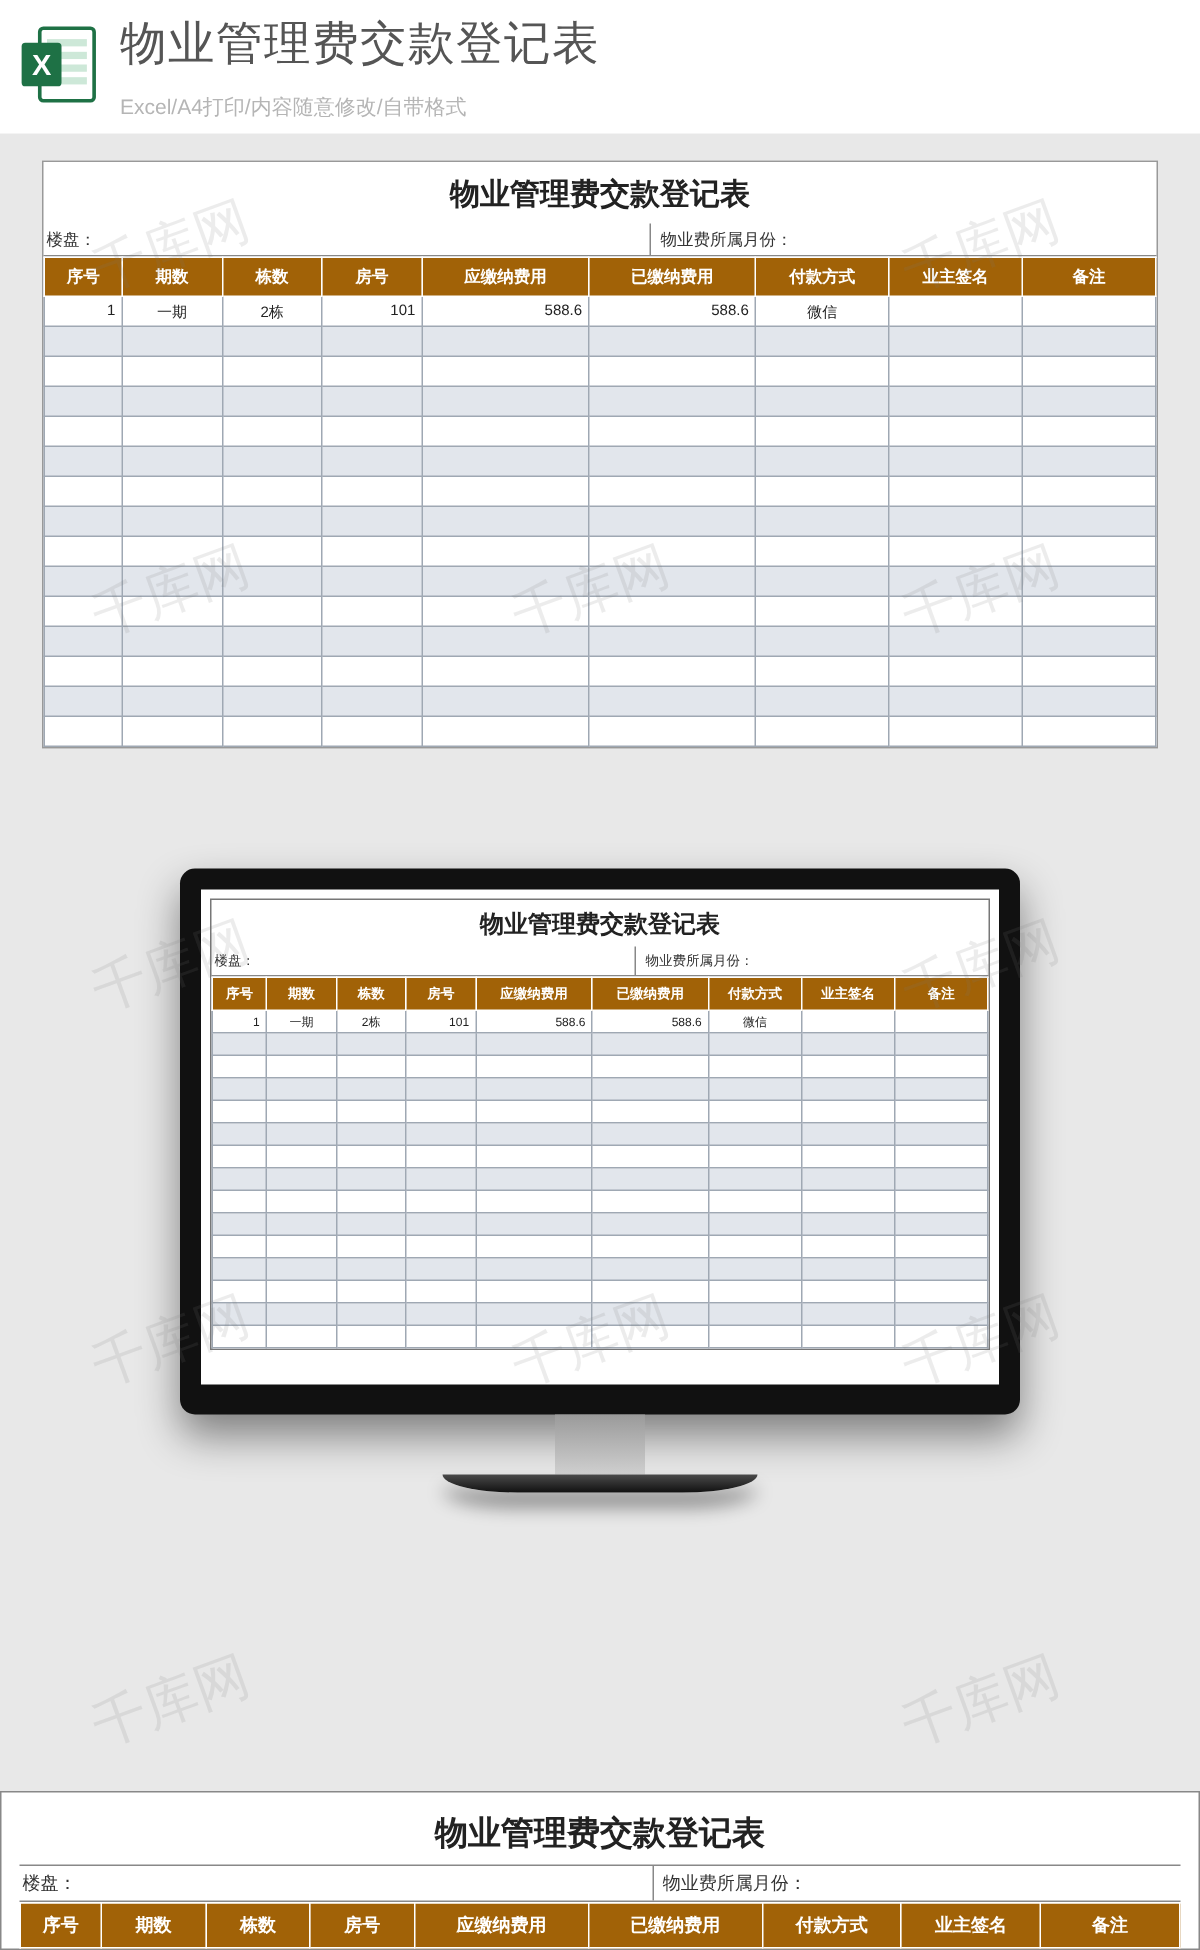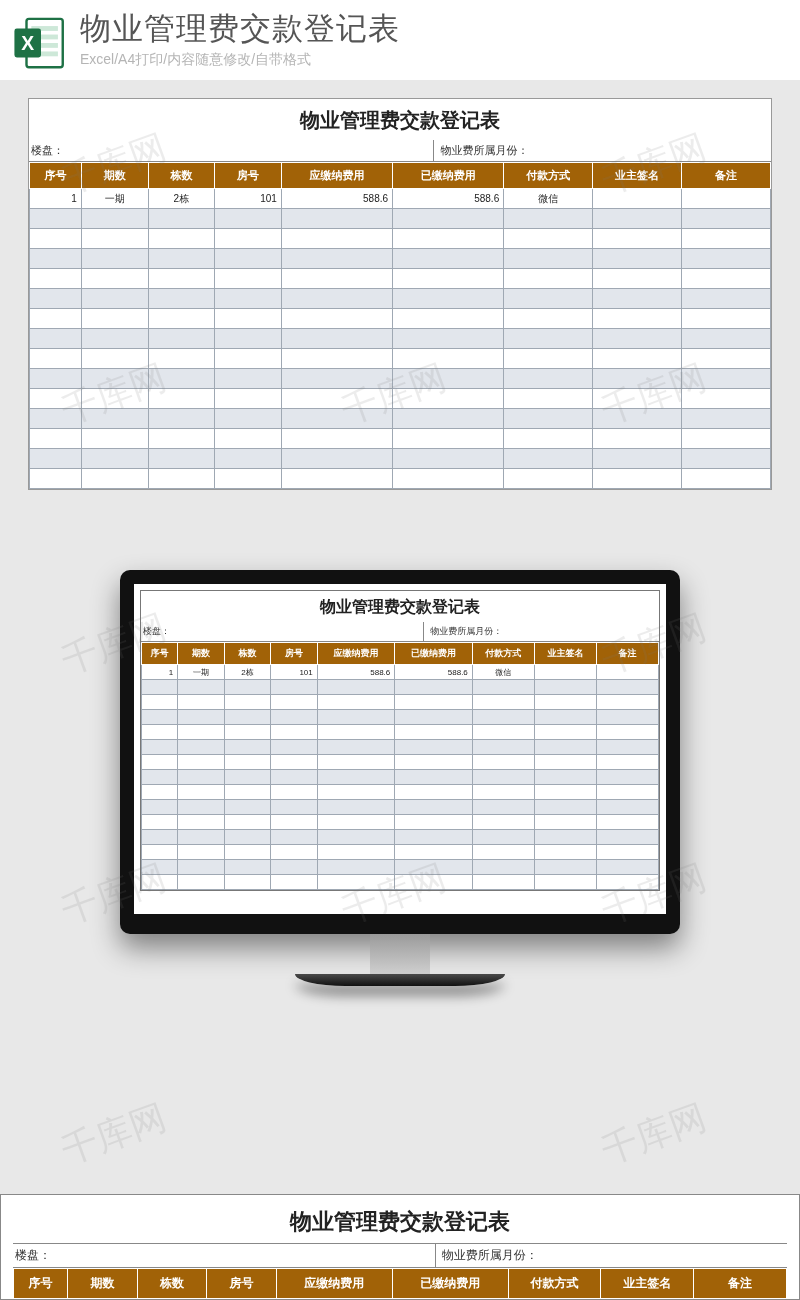--- a/index.html
+++ b/index.html
@@ -31,21 +31,21 @@
   .header-title {
     font-size: 31px;
     color: #555;
     font-weight: 400;
     letter-spacing: 1px;
     line-height: 1.2;
   }
   .header-sub {
     font-size: 14px;
     color: #b5b5b5;
-    margin-top: 4px;
+    margin-top: 16px;
   }
 
   
   .sheet {
     background: #fff;
     border: 1px solid #999;
   }
   .sheet.main {
     margin: 18px 28px 0 28px;
   }

